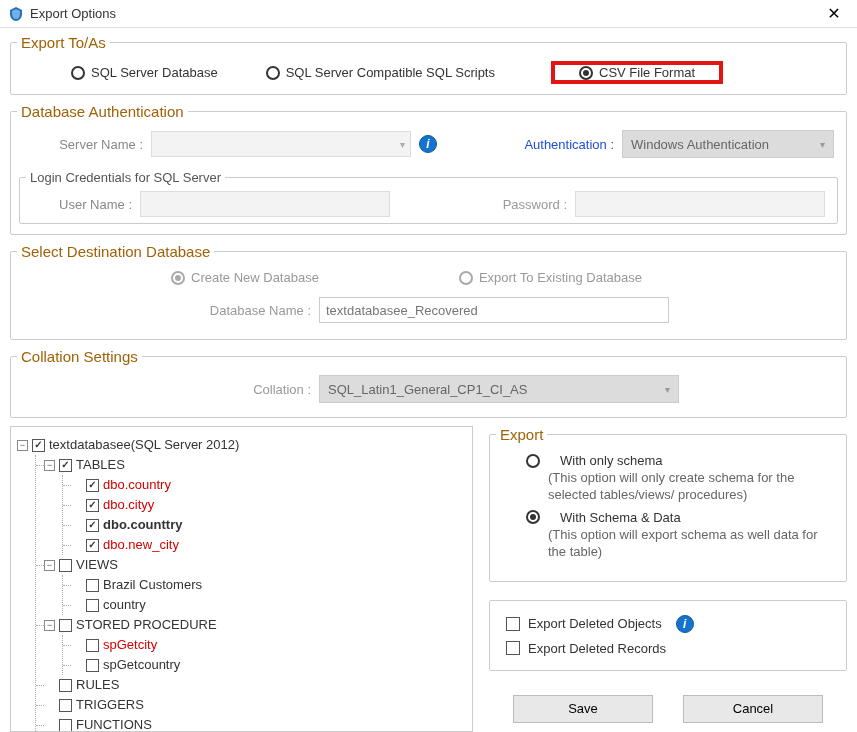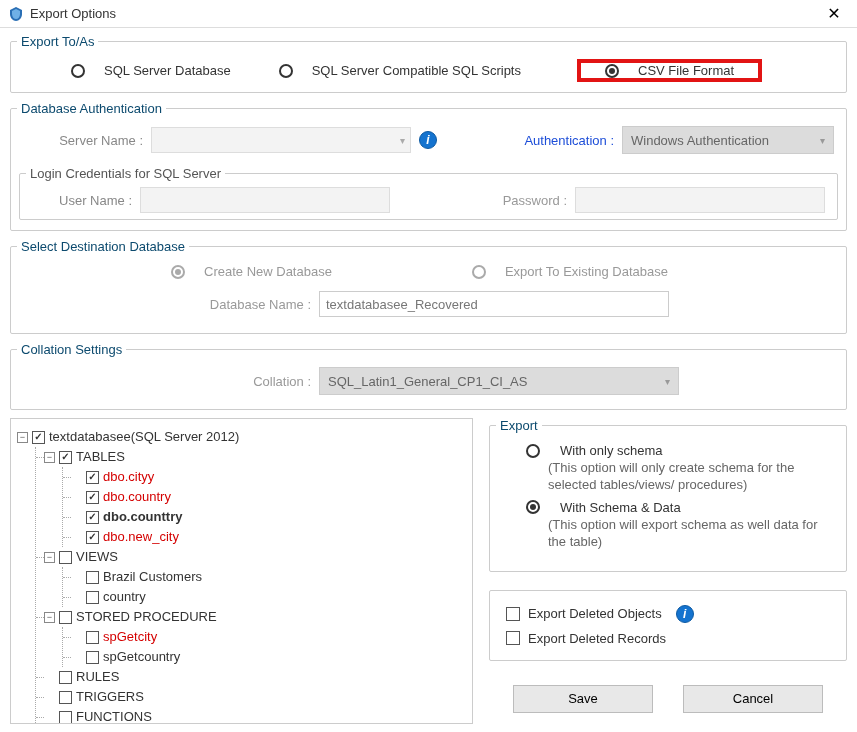--- a/index.html
+++ b/index.html
@@ -4,23 +4,23 @@
 <style>
   * { box-sizing: border-box; margin: 0; padding: 0; }
   body { font-family: "Segoe UI", Tahoma, sans-serif; font-size: 13px; color: #333; background: #fff; width: 857px; height: 732px; position: relative; }
   .titlebar { display: flex; align-items: center; justify-content: space-between; height: 28px; padding: 0 8px; border-bottom: 1px solid #ddd; }
   .titlebar-left { display: flex; align-items: center; gap: 6px; }
   .title-icon svg { display: block; }
   .title-text { font-size: 13px; }
   .close-btn { width: 30px; height: 22px; display: flex; align-items: center; justify-content: center; font-size: 16px; background: transparent; border: none; cursor: pointer; }
   .content { padding: 6px 10px 10px 10px; }
   fieldset { border: 1px solid #ccc; border-radius: 2px; margin-bottom: 8px; position: relative; }
-  legend { font-size: 13px; color: #0c4a6e; padding: 0 4px; margin-left: 6px; }
+  legend { font-size: 15px; color: #a16207; padding: 0 4px; margin-left: 6px; }
   .row-radios { display: flex; align-items: center; gap: 0; padding: 10px 12px; }
-  .radio-group { display: flex; align-items: center; gap: 19px; }
+  .radio-group { display: flex; align-items: center; gap: 6px; }
   .radio-group.highlighted { border: 4px solid #e21414; padding: 0 24px; }
   .rg-1 { margin-left: 48px; margin-right: 48px; }
   .rg-2 { margin-right: 32px; }
   .rg-3 { margin-left: 24px; }
   .radio { appearance: none; width: 14px; height: 14px; border: 2px solid #333; border-radius: 50%; position: relative; cursor: pointer; flex: none; }
   .radio:checked::after { content: ""; position: absolute; width: 6px; height: 6px; background: #333; border-radius: 50%; top: 2px; left: 2px; }
   .radio:disabled { border-color: #aaa; cursor: default; }
   .radio:disabled:checked::after { background: #aaa; }
   .grayed { color: #999; }
   .form-row { display: flex; align-items: center; padding: 6px 12px; gap: 8px; }
@@ -175,28 +175,28 @@
               <div class="node">
                 <span class="expander">−</span>
                 <span class="cb checked"></span>
                 <span>TABLES</span>
               </div>
               <ul class="children">
                 <li class="h-conn">
                     <div class="node">
                       <span class="spacer"></span>
                       <span class="cb checked"></span>
+                      <span class="red">dbo.country</span>
+                    </div>
+                  </li>
+                <li class="h-conn">
+                    <div class="node">
+                      <span class="spacer"></span>
+                      <span class="cb checked"></span>
                       <span class="red">dbo.cityy</span>
-                    </div>
-                  </li>
-                <li class="h-conn">
-                    <div class="node">
-                      <span class="spacer"></span>
-                      <span class="cb checked"></span>
-                      <span class="red">dbo.country</span>
                     </div>
                   </li>
                 <li class="h-conn">
                     <div class="node">
                       <span class="spacer"></span>
                       <span class="cb checked"></span>
                       <span class="bold">dbo.counttry</span>
                     </div>
                   </li>
                 <li class="h-conn">

